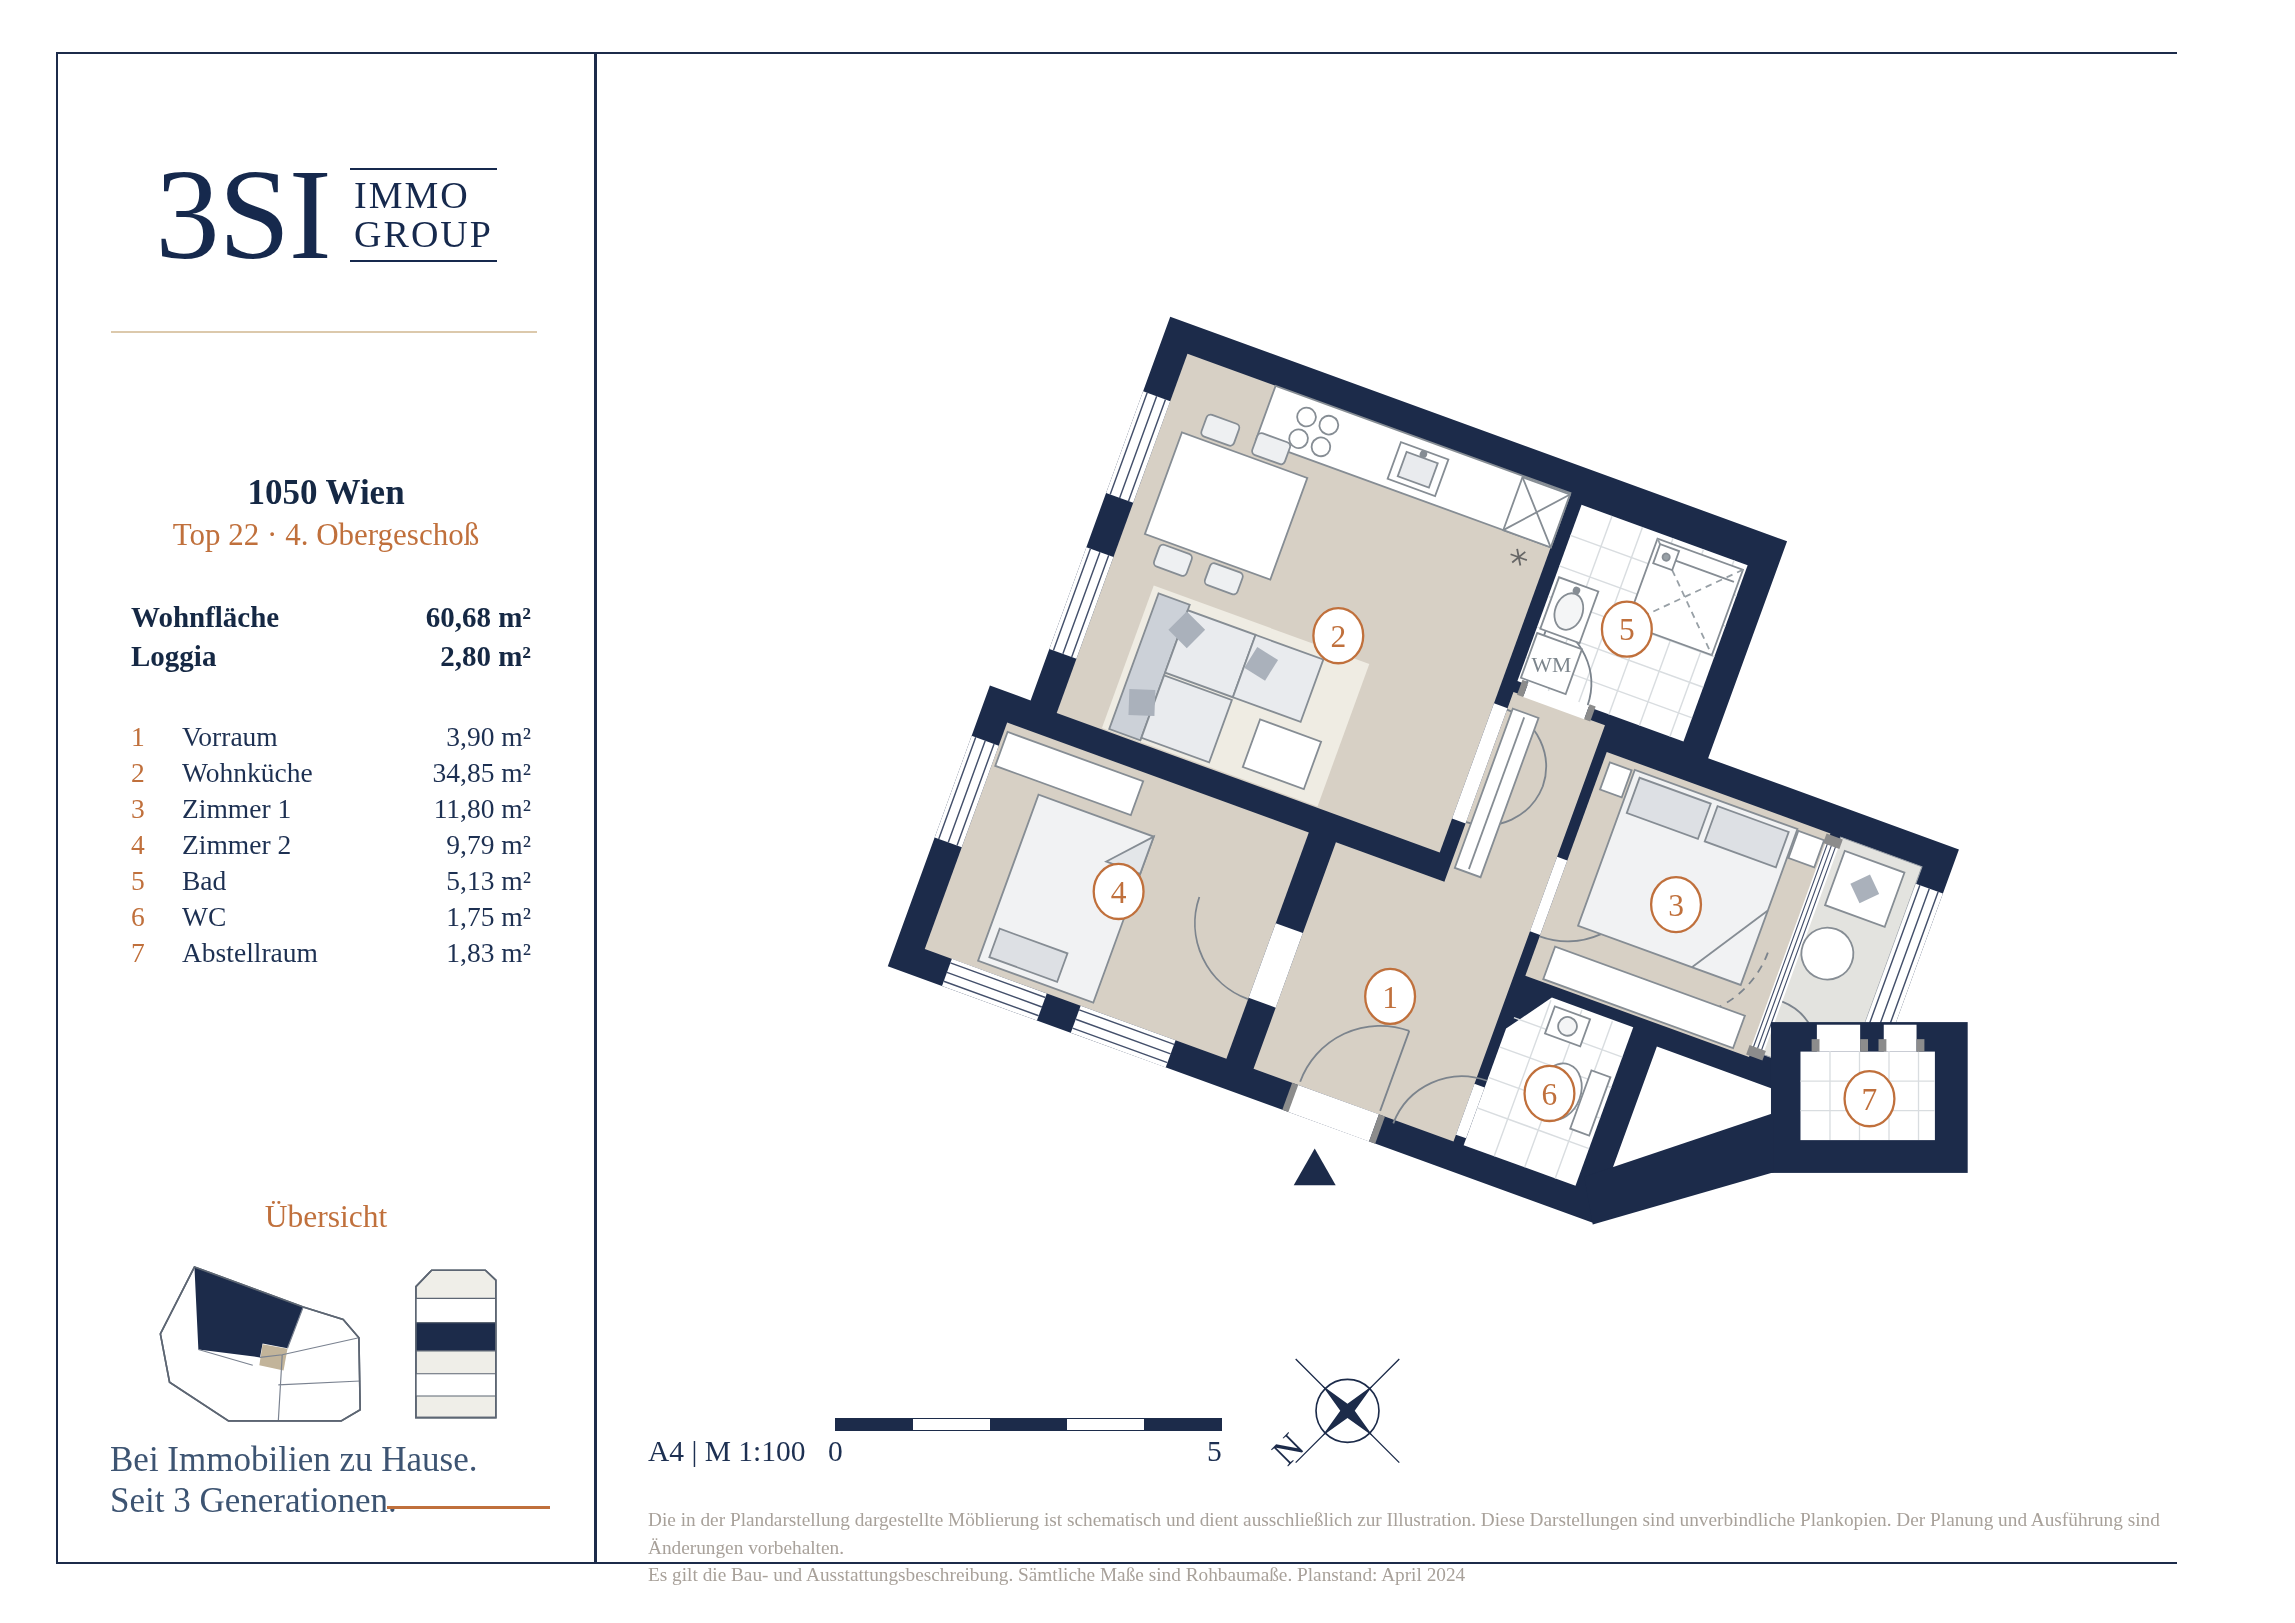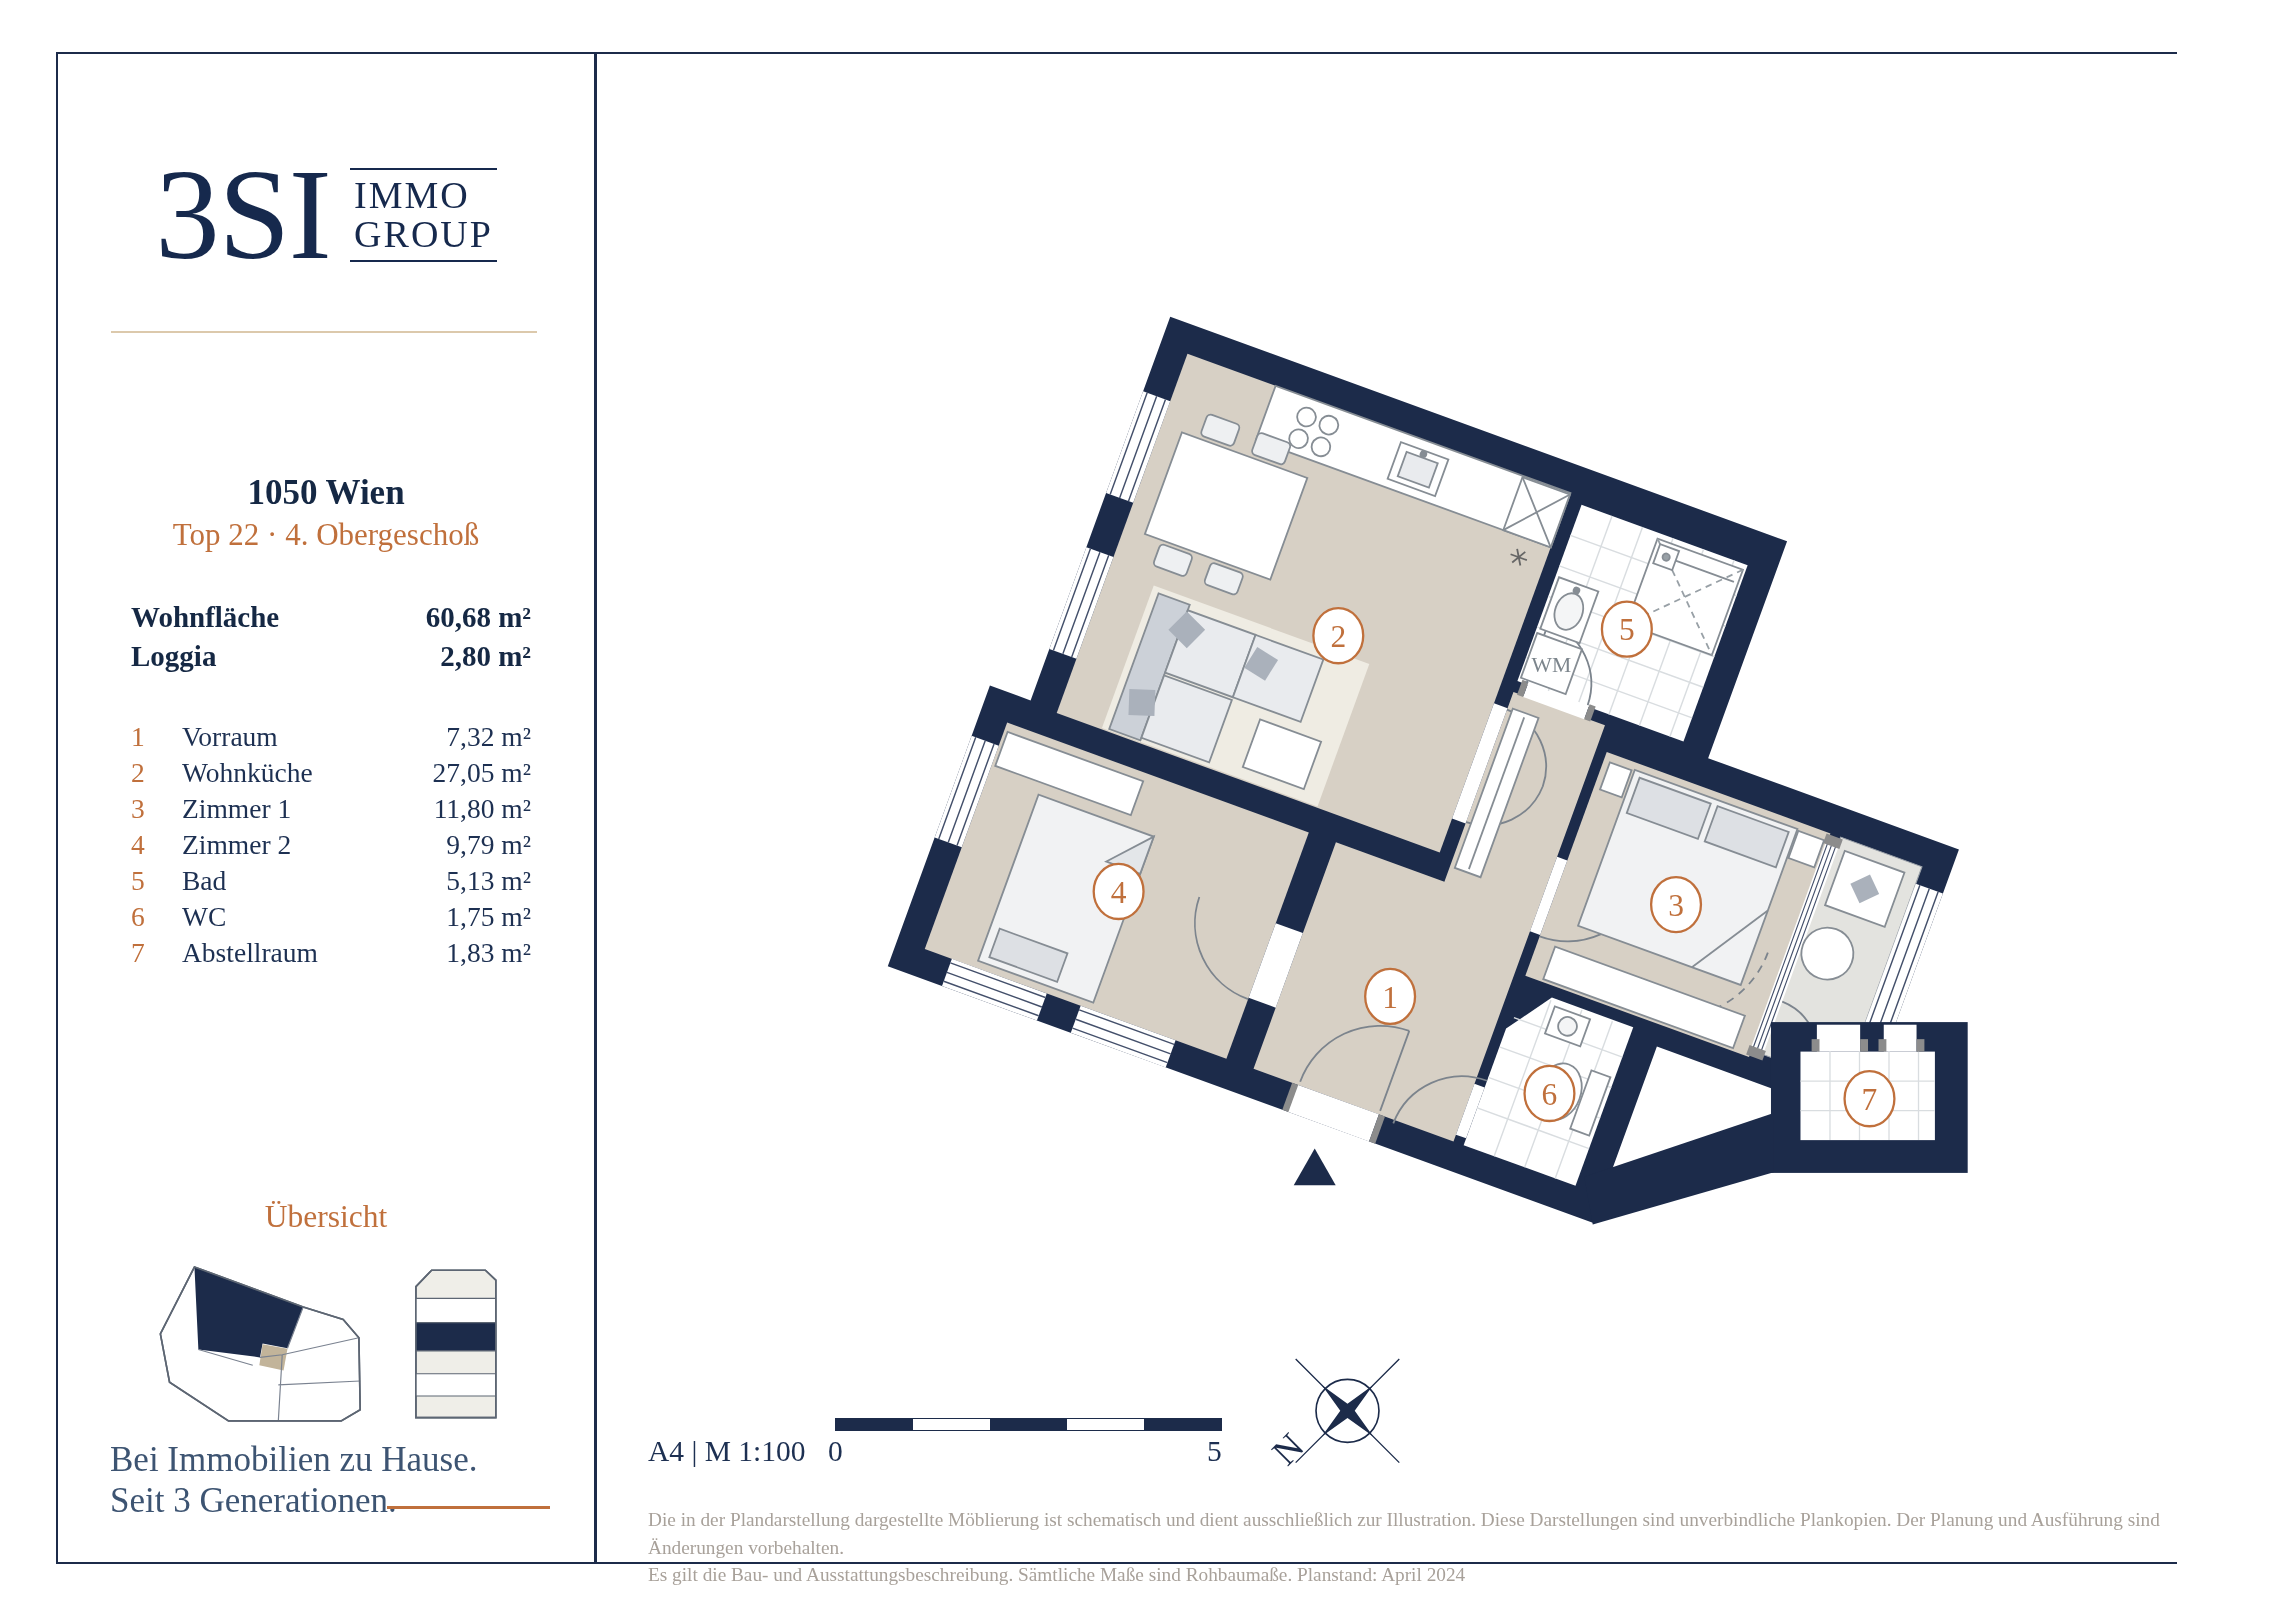--- a/index.html
+++ b/index.html
@@ -72,26 +72,26 @@
     <div class="srow">
       <span>Loggia</span>
       <span>2,80 m²</span>
     </div>
   </div>
 
   <div class="abs" id="roomtbl">
     <div class="rrow">
         <span class="rno">1</span>
         <span class="rlabel">Vorraum</span>
-        <span class="rval">7,32 m²</span>
+        <span class="rval">3,90 m²</span>
       </div>
     <div class="rrow">
         <span class="rno">2</span>
         <span class="rlabel">Wohnküche</span>
-        <span class="rval">27,05 m²</span>
+        <span class="rval">34,85 m²</span>
       </div>
     <div class="rrow">
         <span class="rno">3</span>
         <span class="rlabel">Zimmer 1</span>
         <span class="rval">11,80 m²</span>
       </div>
     <div class="rrow">
         <span class="rno">4</span>
         <span class="rlabel">Zimmer 2</span>
         <span class="rval">9,79 m²</span>

